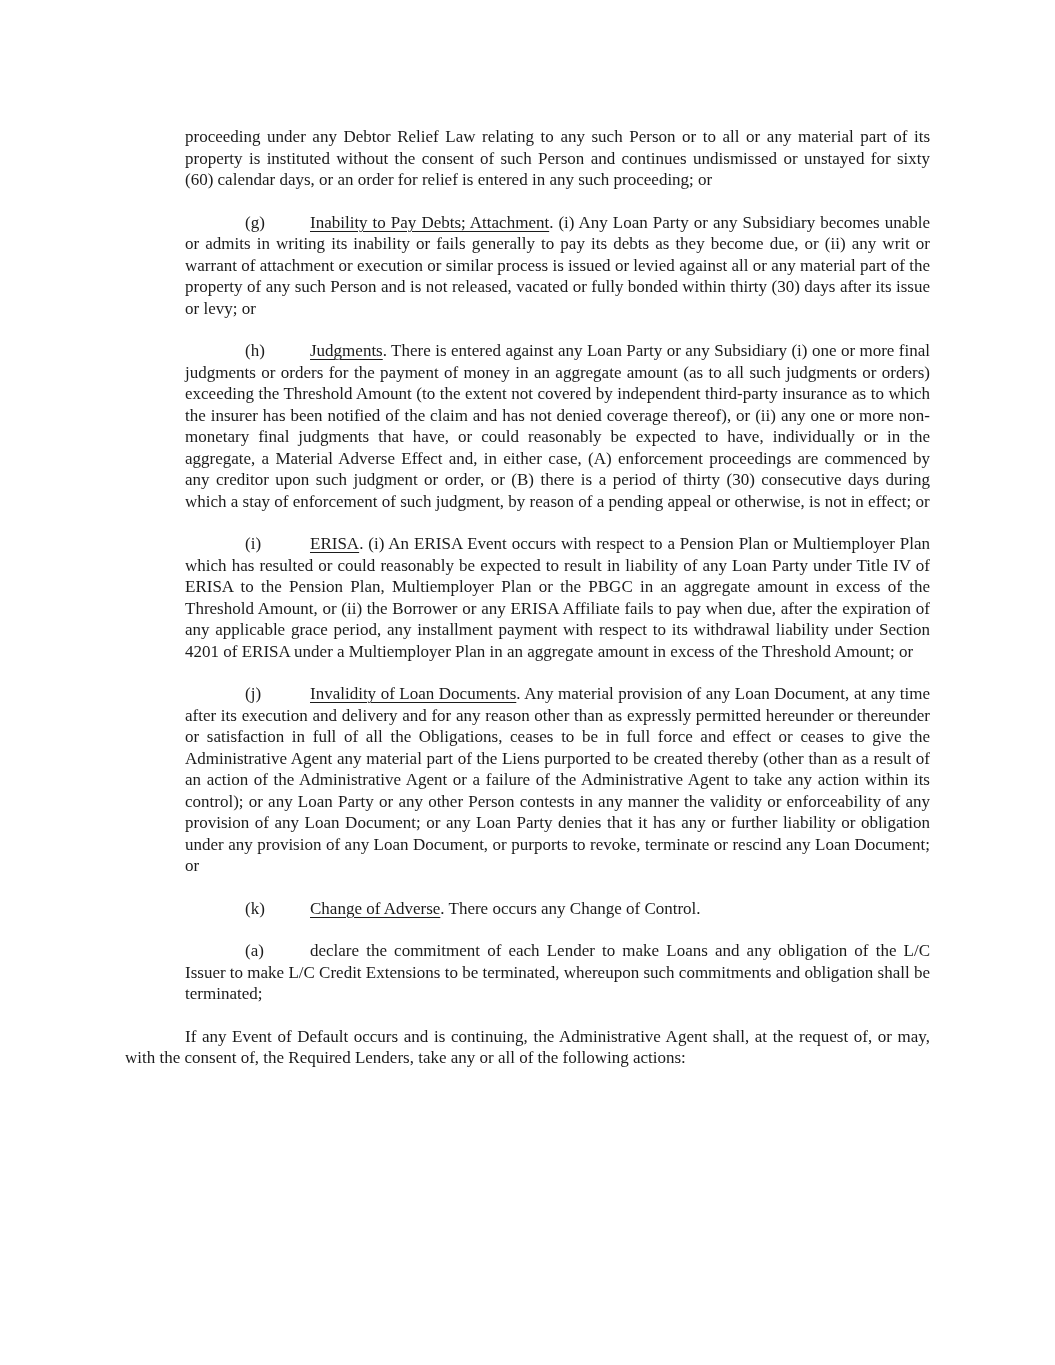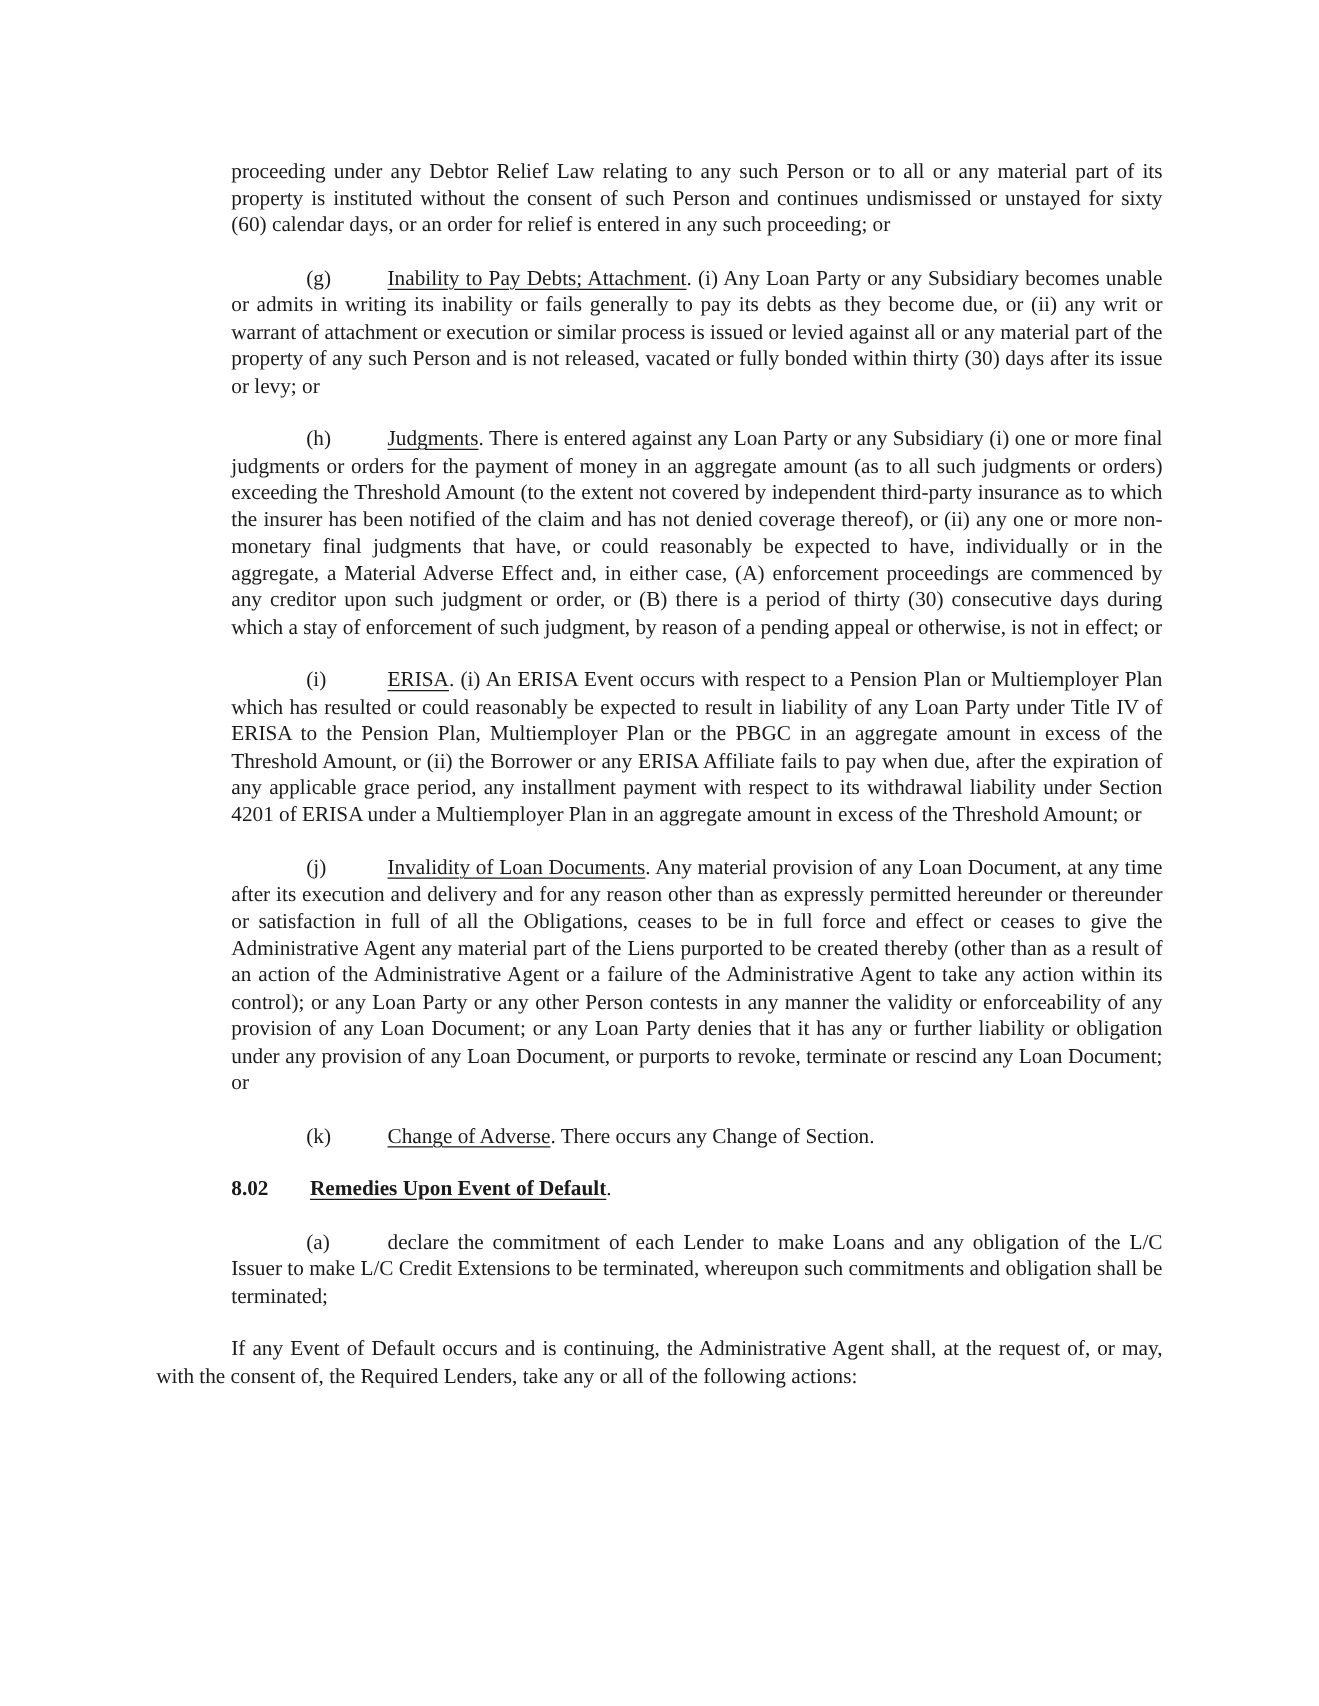--- a/index.html
+++ b/index.html
@@ -88,23 +88,22 @@
     <p class="para cont"><span>proceeding under any Debtor Relief Law relating to any such Person or to all or any material part of its property is instituted without the consent of such Person and continues undismissed or unstayed for sixty (60) calendar days, or an order for relief is entered in any such proceeding; or</span></p>
 
     <p class="para"><span class="letterbox">(g)</span><span class="uline">Inability to Pay Debts; Attachment</span><span>. (i) Any Loan Party or any Subsidiary becomes unable or admits in writing its inability or fails generally to pay its debts as they become due, or (ii) any writ or warrant of attachment or execution or similar process is issued or levied against all or any material part of the property of any such Person and is not released, vacated or fully bonded within thirty (30) days after its issue or levy; or</span></p>
 
     <p class="para"><span class="letterbox">(h)</span><span class="uline">Judgments</span><span>. There is entered against any Loan Party or any Subsidiary (i) one or more final judgments or orders for the payment of money in an aggregate amount (as to all such judgments or orders) exceeding the Threshold Amount (to the extent not covered by independent third-party insurance as to which the insurer has been notified of the claim and has not denied coverage thereof), or (ii) any one or more non-monetary final judgments that have, or could reasonably be expected to have, individually or in the aggregate, a Material Adverse Effect and, in either case, (A) enforcement proceedings are commenced by any creditor upon such judgment or order, or (B) there is a period of thirty (30) consecutive days during which a stay of enforcement of such judgment, by reason of a pending appeal or otherwise, is not in effect; or</span></p>
 
     <p class="para"><span class="letterbox">(i)</span><span class="uline">ERISA</span><span>. (i) An ERISA Event occurs with respect to a Pension Plan or Multiemployer Plan which has resulted or could reasonably be expected to result in liability of any Loan Party under Title IV of ERISA to the Pension Plan, Multiemployer Plan or the PBGC in an aggregate amount in excess of the Threshold Amount, or (ii) the Borrower or any ERISA Affiliate fails to pay when due, after the expiration of any applicable grace period, any installment payment with respect to its withdrawal liability under Section 4201 of ERISA under a Multiemployer Plan in an aggregate amount in excess of the Threshold Amount; or</span></p>
 
     <p class="para"><span class="letterbox">(j)</span><span class="uline">Invalidity of Loan Documents</span><span>. Any material provision of any Loan Document, at any time after its execution and delivery and for any reason other than as expressly permitted hereunder or thereunder or satisfaction in full of all the Obligations, ceases to be in full force and effect or ceases to give the Administrative Agent any material part of the Liens purported to be created thereby (other than as a result of an action of the Administrative Agent or a failure of the Administrative Agent to take any action within its control); or any Loan Party or any other Person contests in any manner the validity or enforceability of any provision of any Loan Document; or any Loan Party denies that it has any or further liability or obligation under any provision of any Loan Document, or purports to revoke, terminate or rescind any Loan Document; or</span></p>
 
-    <p class="para"><span class="letterbox">(k)</span><span class="uline">Change of Adverse</span><span>. There occurs any Change of Section.</span></p>
+    <p class="para"><span class="letterbox">(k)</span><span class="uline">Change of Adverse</span><span>. There occurs any Change of Control.</span></p>
 
-    <p class="para section-heading"><span class="numbox">8.02</span><span class="uline">Remedies Upon Event of Default</span><span style="font-weight:normal">.</span></p>
 
     <p class="para"><span class="letterbox">(a)</span><span>declare the commitment of each Lender to make Loans and any obligation of the L/C Issuer to make L/C Credit Extensions to be terminated, whereupon such commitments and obligation shall be terminated;</span></p>
 
     <p class="para hang"><span>If any Event of Default occurs and is continuing, the Administrative Agent shall, at the request of, or may, with the consent of, the Required Lenders, take any or all of the following actions:</span></p>
 
   </div>
 
   <div class="change-bar"></div>
 
   <div class="footer"><span class="uline">-</span><span>108</span><span class="uline">-</span></div>

